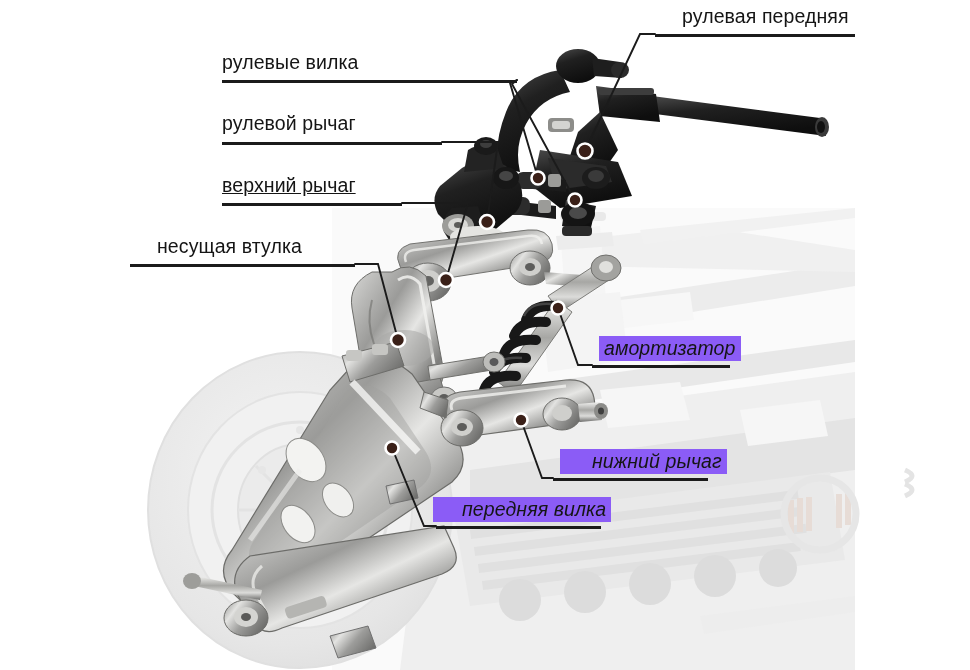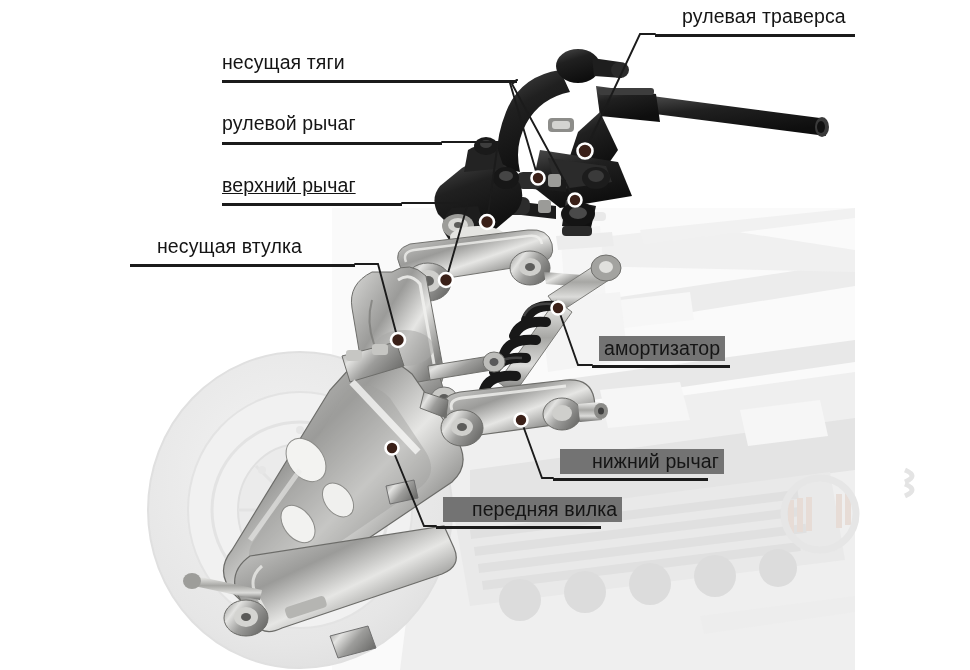--- a/index.html
+++ b/index.html
@@ -12,21 +12,21 @@
   
   #art{position:absolute;inset:0;}
   .lbl{
     position:absolute;
     white-space:nowrap;
     color:#151515;
     font-size:19.5px;
     line-height:23px;
     letter-spacing:.1px;
   }
-  .lbl.boxed{background:#737373;padding:1px 5px;}
+  .lbl.boxed{background:#8b5cf6;padding:1px 5px;font-style:italic;}
   .rule{position:absolute;background:#1b1b1b;height:2.5px;}
   svg.vec{position:absolute;left:0;top:0;width:970px;height:670px;overflow:visible;}
 </style>
 </head>
 <body>
 
 <div id="stage">
 
   <div id="art">
     <svg class="vec" viewBox="0 0 970 670">
@@ -346,38 +346,38 @@
           <circle cx="558" cy="308" r="6.5"></circle>
           <circle cx="521" cy="420" r="6.5"></circle>
           <circle cx="392" cy="448" r="6.5"></circle>
         </g>
       </g>
     </svg>
   </div>
 
   <div id="labels">
 
-    <div class="lbl" style="left:222px;top:51px;">несущая тяги</div>
+    <div class="lbl" style="left:222px;top:51px;">рулевые вилка</div>
     <div class="rule" style="left:222px;top:80px;width:295px;"></div>
 
     <div class="lbl" style="left:222px;top:112px;text-align:right;">рулевой рычаг</div>
     <div class="rule" style="left:222px;top:142px;width:220px;"></div>
 
     <div class="lbl" style="left:222px;top:174px;text-decoration:underline;">верхний рычаг</div>
     <div class="rule" style="left:222px;top:203px;width:180px;"></div>
 
     <div class="lbl" style="left:130px;top:235px;margin-left:27px;">несущая втулка</div>
     <div class="rule" style="left:130px;top:264px;width:225px;"></div>
 
-    <div class="lbl" style="left:682px;top:5px;">рулевая траверса</div>
+    <div class="lbl" style="left:682px;top:5px;">рулевая передняя</div>
     <div class="rule" style="left:655px;top:34px;width:200px;"></div>
 
     <div class="lbl boxed" style="left:599px;top:336px;">амортизатор</div>
     <div class="rule" style="left:592px;top:365px;width:138px;"></div>
 
     <div class="lbl boxed" style="left:560px;top:449px;padding-left:32px;">нижний рычаг</div>
     <div class="rule" style="left:553px;top:478px;width:155px;"></div>
 
-    <div class="lbl boxed" style="left:443px;top:497px;padding-left:29px;">передняя вилка</div>
+    <div class="lbl boxed" style="left:433px;top:497px;padding-left:29px;">передняя вилка</div>
     <div class="rule" style="left:436px;top:526px;width:165px;"></div>
 
   </div>
 </div>
 
 </body></html>

